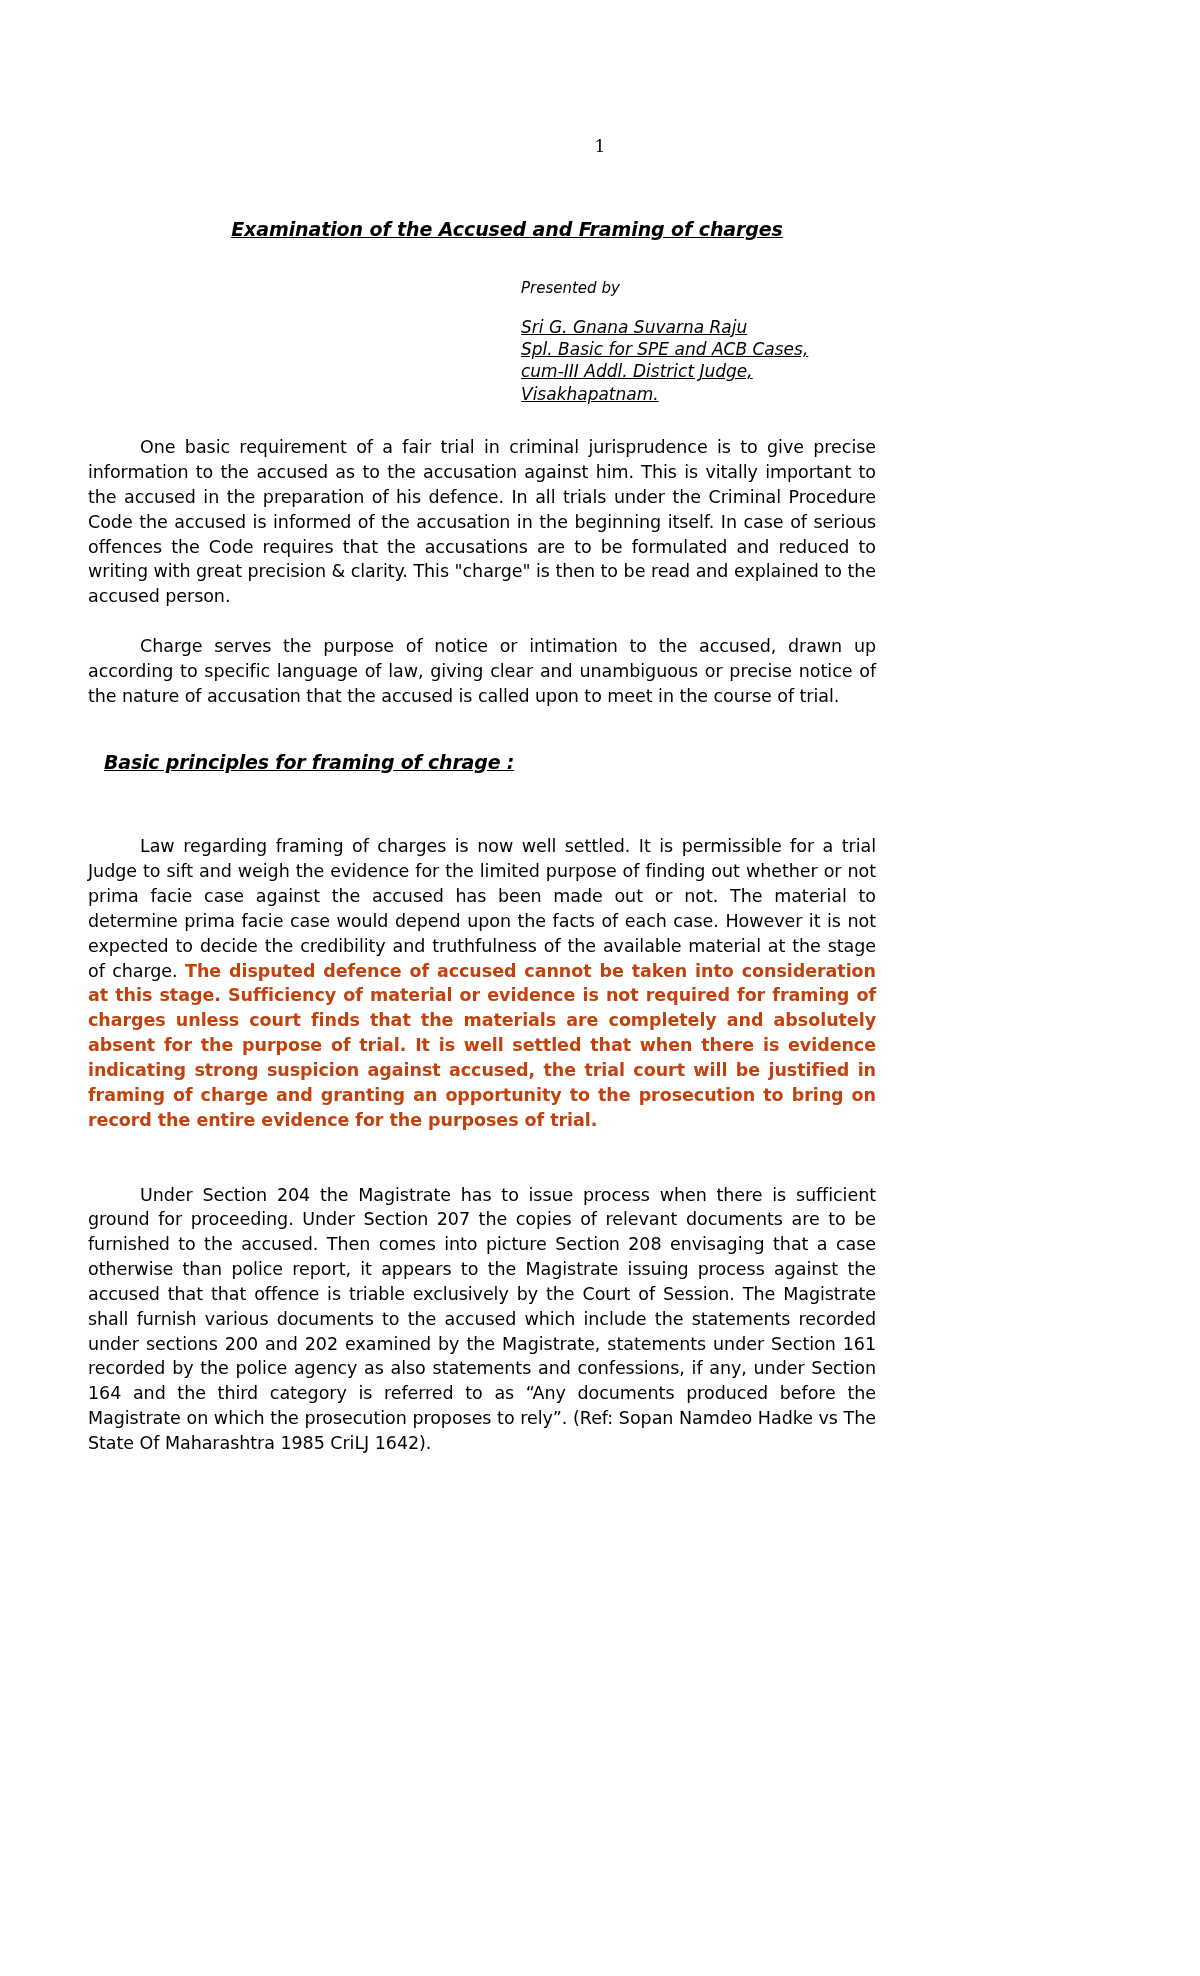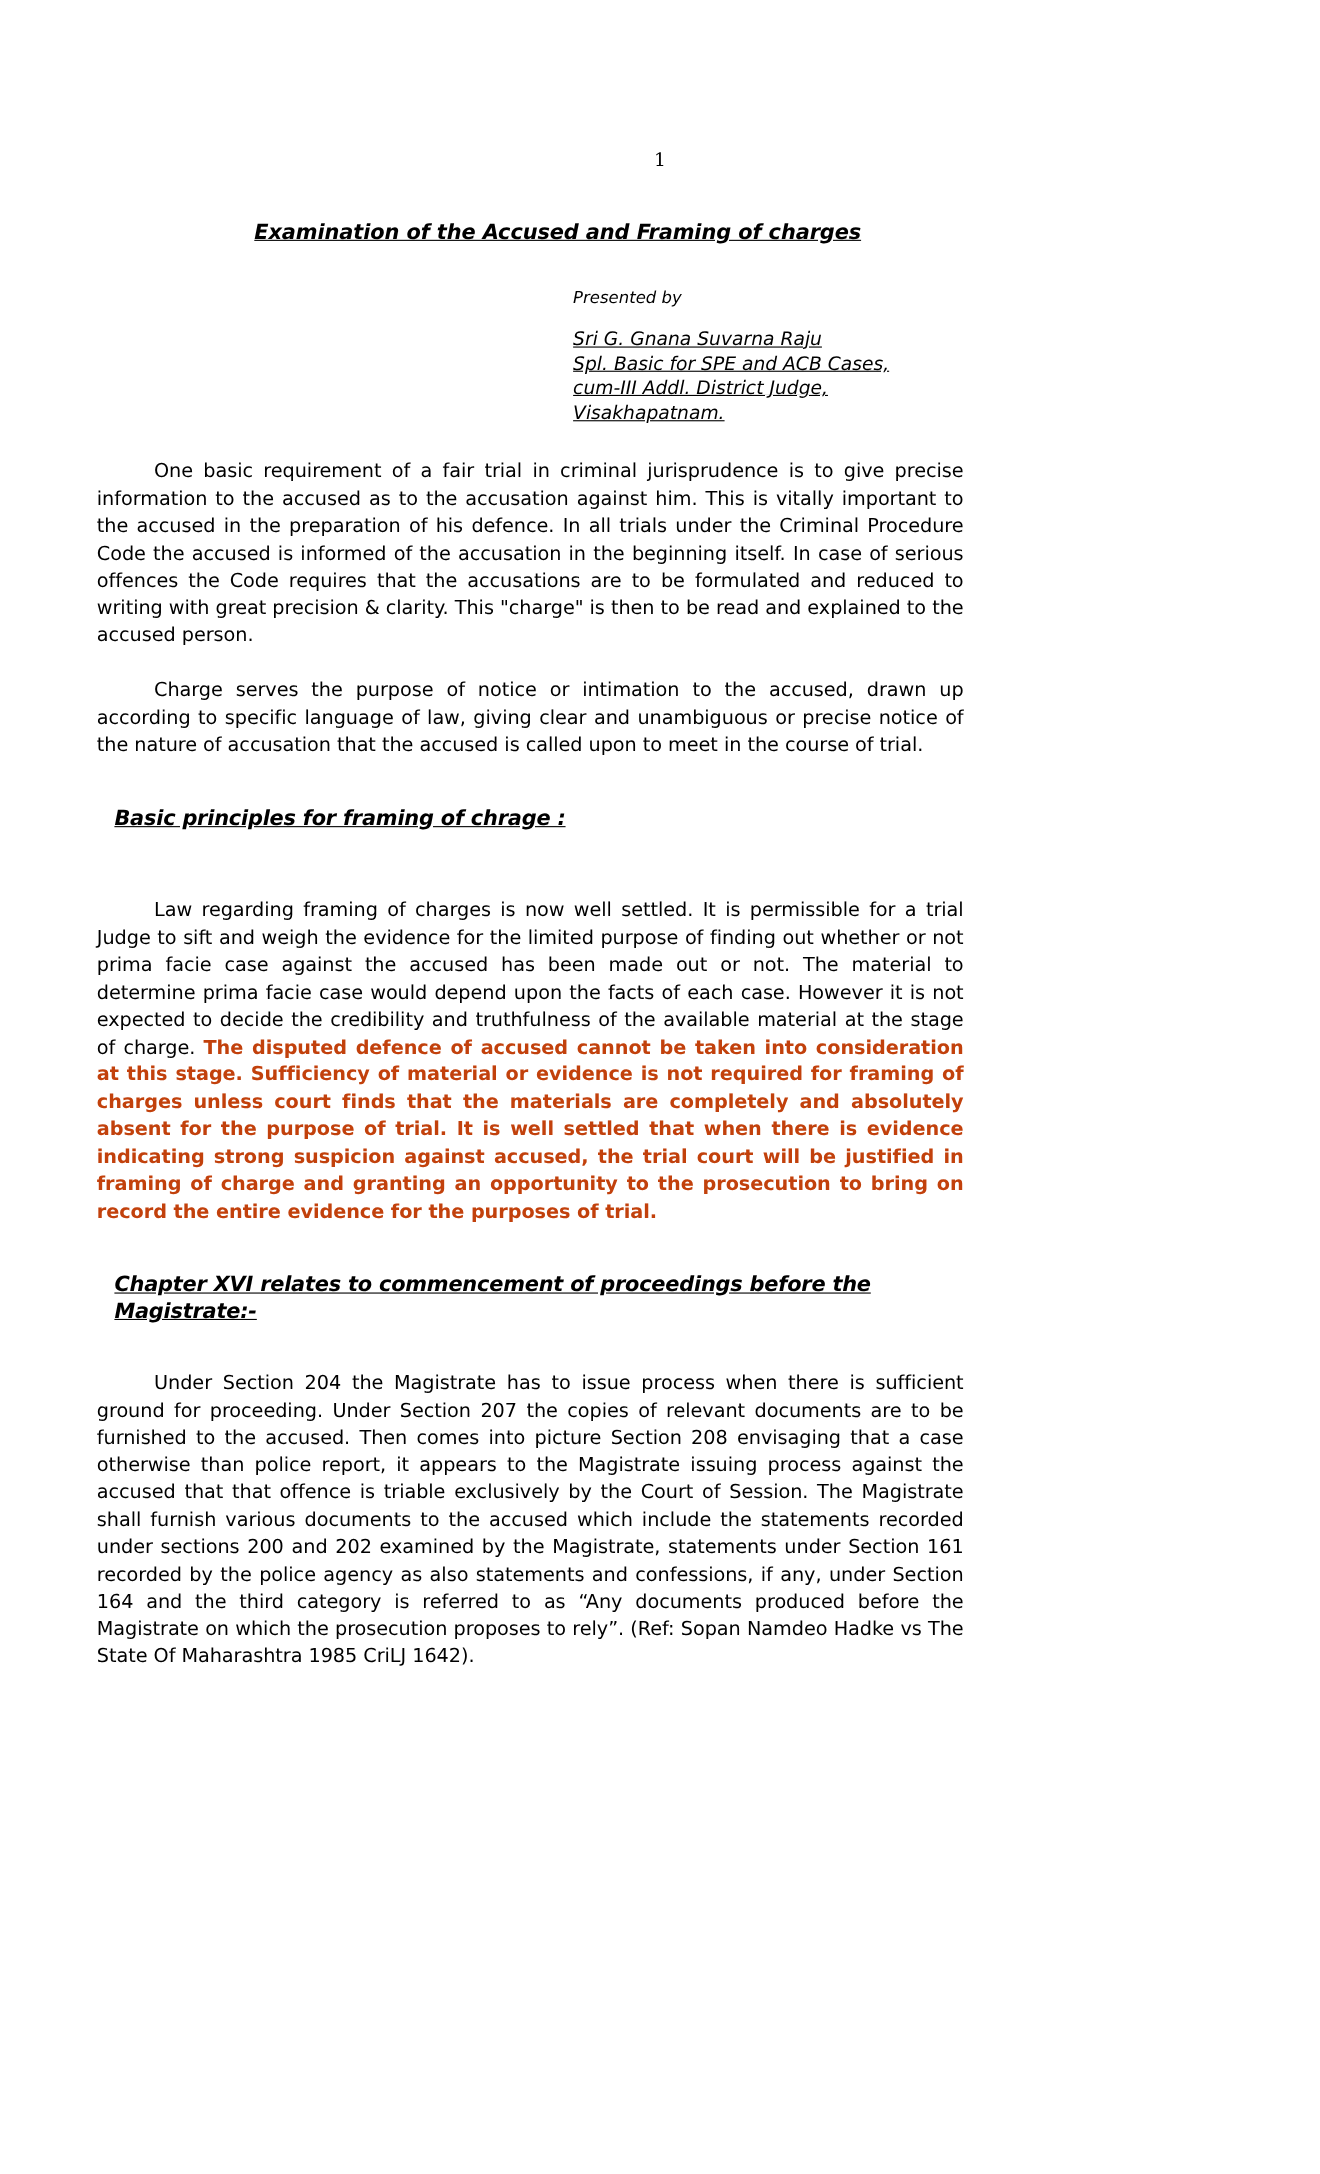--- a/index.html
+++ b/index.html
@@ -27,21 +27,21 @@
     width: 1200px;
     text-align: center;
     font-family: "DejaVu Serif", serif;
     font-size: 17px;
     line-height: 1;
     color: #000;
   }
   .content {
     position: absolute;
     left: 88px;
-    top: 200px;
+    top: 218px;
     width: 788px;
   }
   .doc-title {
     font-weight: bold;
     font-style: italic;
     text-decoration: underline;
     font-size: 19px;
     letter-spacing: -0.1px;
     text-align: center;
     margin: 0 0 0 50px;
@@ -123,20 +123,19 @@
     <div class="gap-md"></div>
 
     <div class="section-heading">Basic principles for framing of chrage :</div>
 
     <div class="gap-xl"></div>
 
     <p class="body"><span>Law regarding framing of charges is now well settled. It is permissible for a trial Judge to sift and weigh the evidence for the limited purpose of finding out whether or not prima facie case against the accused has been made out or not. The material to determine prima facie case would depend upon the facts of each case. However it is not expected to decide the credibility and truthfulness of the available material at the stage of charge. </span><span class="green">The disputed defence of accused cannot be taken into consideration at this stage. Sufficiency of material or evidence is not required for framing of charges unless court finds that the materials are completely and absolutely absent for the purpose of trial. It is well settled that when there is evidence indicating strong suspicion against accused, the trial court will be justified in framing of charge and granting an opportunity to the prosecution to bring on record the entire evidence for the purposes of trial.</span></p>
 
     <div class="gap-md"></div>
 
-    <div class="section-heading">Chapter XVI relates to commencement of proceedings before the Magistrate:-</div>
 
     <div class="gap-md"></div>
 
     <p class="body">Under Section 204 the Magistrate has to issue process when there is sufficient ground for proceeding. Under Section 207 the copies of relevant documents are to be furnished to the accused. Then comes into picture Section 208 envisaging that a case otherwise than police report, it appears to the Magistrate issuing process against the accused that that offence is triable exclusively by the Court of Session. The Magistrate shall furnish various documents to the accused which include the statements recorded under sections 200 and 202 examined by the Magistrate, statements under Section 161 recorded by the police agency as also statements and confessions, if any, under Section 164 and the third category is referred to as “Any documents produced before the Magistrate on which the prosecution proposes to rely”. (Ref: Sopan Namdeo Hadke vs The State Of Maharashtra 1985 CriLJ 1642).</p>
 
   </div>
 </div>
 
 </body></html>

